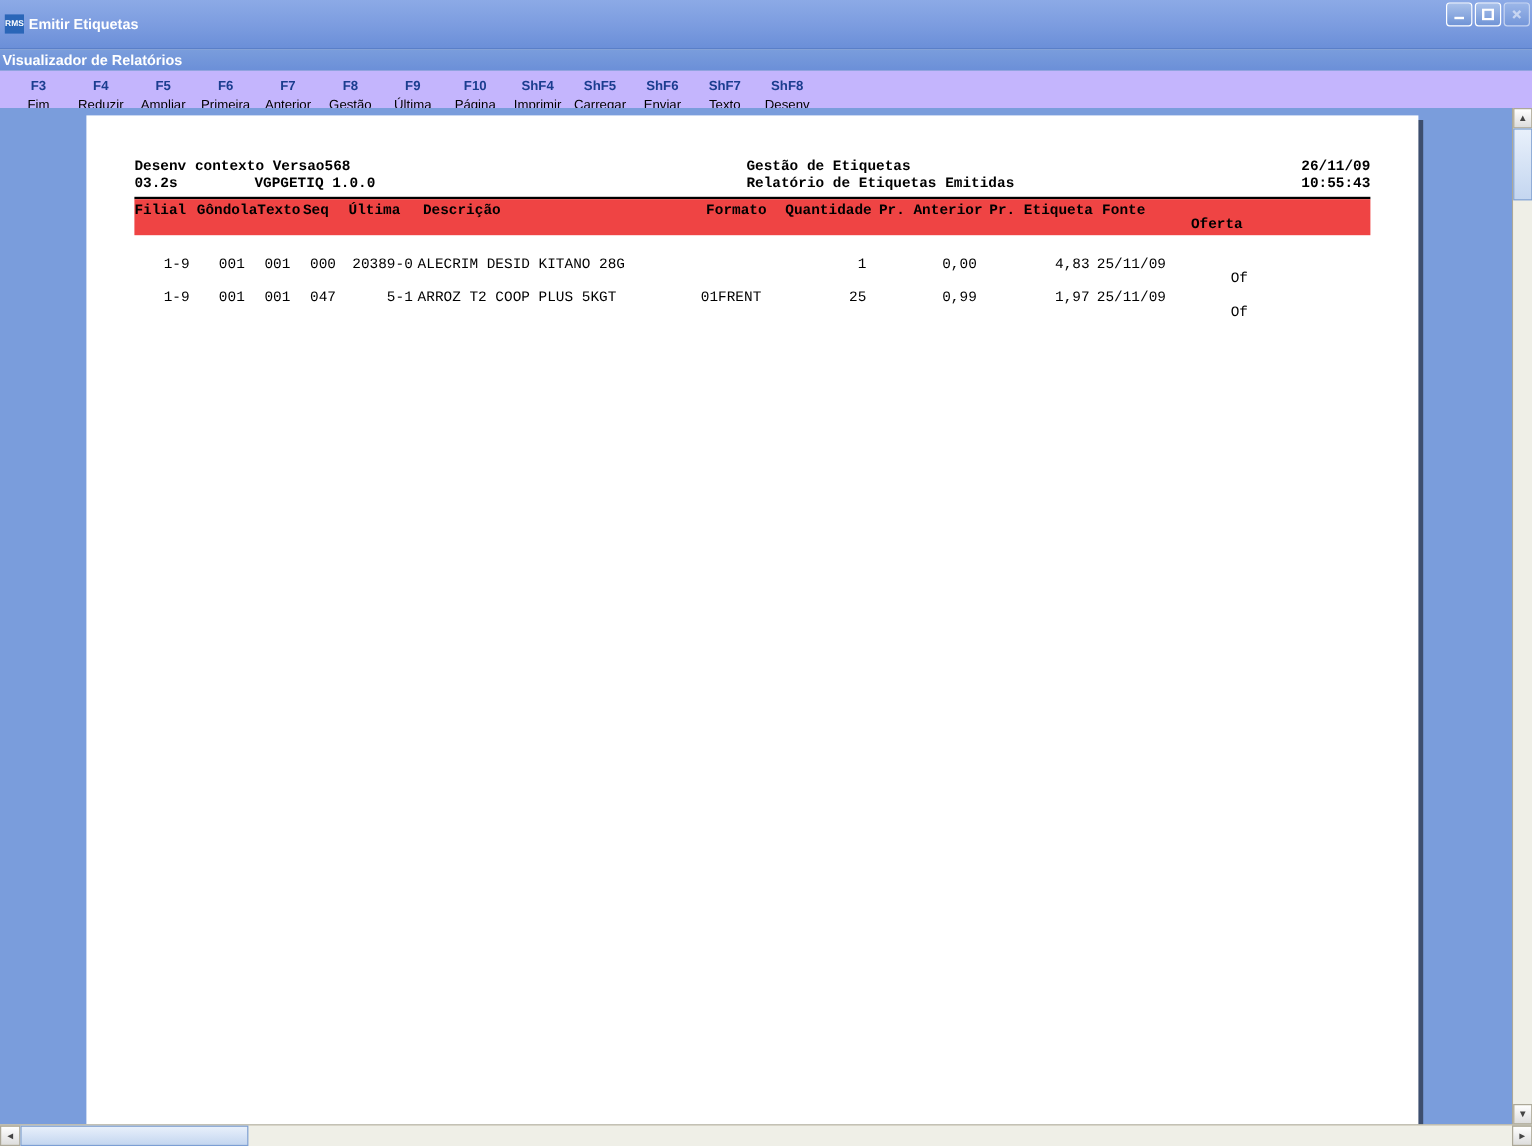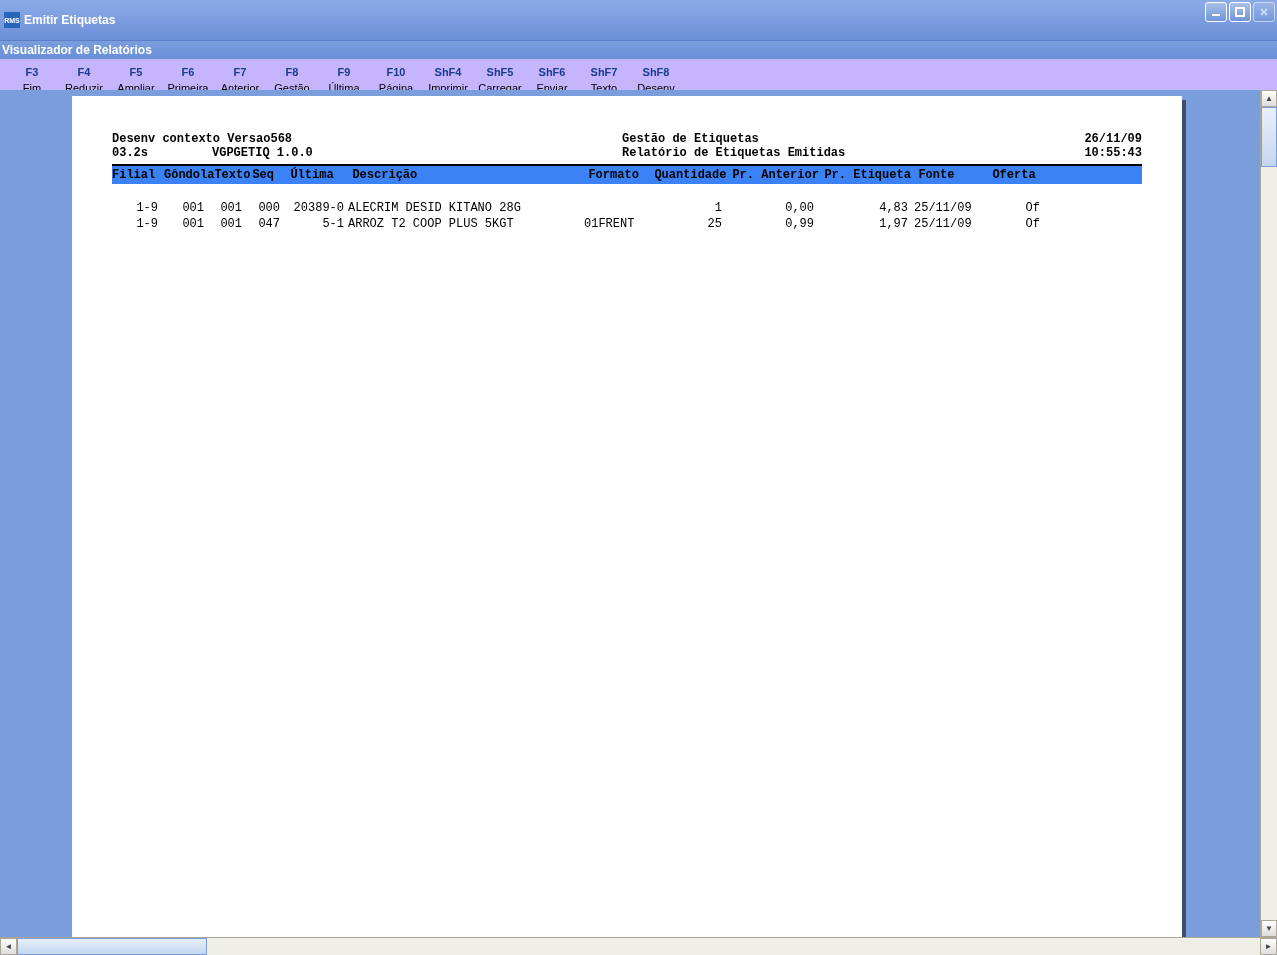--- a/index.html
+++ b/index.html
@@ -124,42 +124,42 @@
     font-weight: bold;
   }
   .rpt-head-row .left { flex: 0 0 260px; }
   .rpt-head-row .center2 { flex: 1 1 auto; text-align: left; padding-left: 250px;}
   .rpt-head-row .right { flex: 0 0 120px; text-align: right; }
   .rpt-divider {
     border-top: 2px solid #000;
     margin-top: 4px;
   }
   .col-header {
-    background: #3b82f6;
+    background: #ef4444;
     display: flex;
     font-weight: bold;
     padding: 2px 0;
     margin-top: 0;
   }
   .data-row {
     display: flex;
     padding: 1px 0;
   }
   .c-filial   { flex: 0 0 52px; text-align:right; padding-right:6px;}
   .c-gondola  { flex: 0 0 46px; text-align:right; padding-right:6px;}
   .c-lado     { flex: 0 0 38px; text-align:right; padding-right:6px;}
   .c-seq      { flex: 0 0 38px; text-align:right; padding-right:6px;}
   .c-codigo   { flex: 0 0 62px; text-align:right; padding-right:4px;}
   .c-desc     { flex: 0 0 236px; }
   .c-formato  { flex: 0 0 66px; }
   .c-qtd      { flex: 0 0 78px; text-align:right; padding-right:6px;}
   .c-prant    { flex: 0 0 92px; text-align:right; padding-right:6px;}
   .c-pretq    { flex: 0 0 94px; text-align:right; padding-right:6px;}
   .c-data     { flex: 0 0 74px; }
-  .c-oferta   { flex: 0 0 52px; text-align:right;}
+  .c-oferta   { flex: 0 0 52px; text-align:right;margin-top:12px;}
   .col-header .c-filial,
   .col-header .c-gondola,
   .col-header .c-lado,
   .col-header .c-seq,
   .col-header .c-codigo,
   .col-header .c-qtd,
   .col-header .c-prant,
   .col-header .c-pretq,
   .col-header .c-oferta { text-align:left; padding-right:0;}
   .data-block { margin-top: 16px; }

